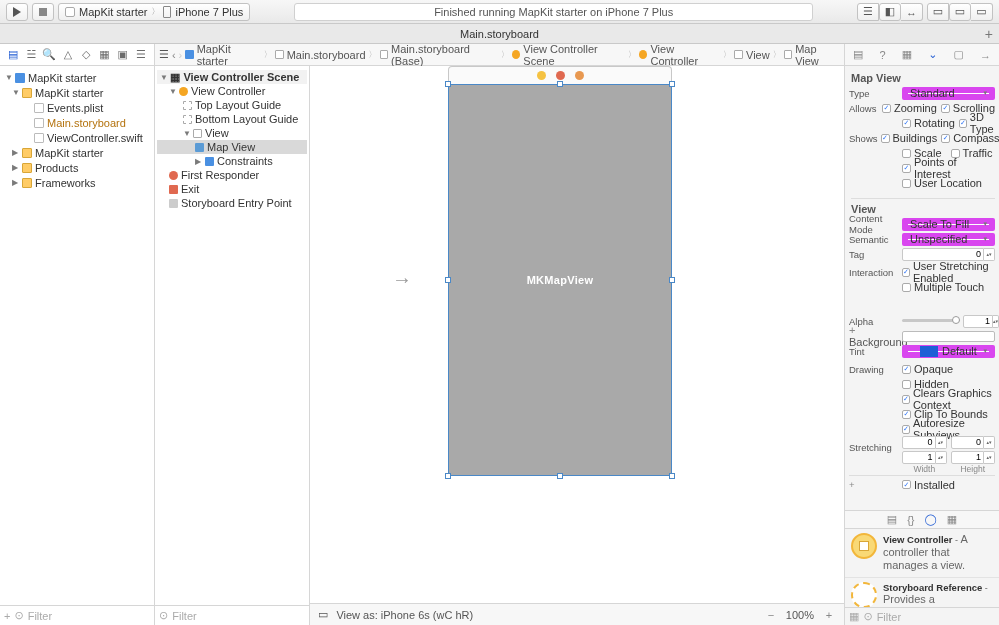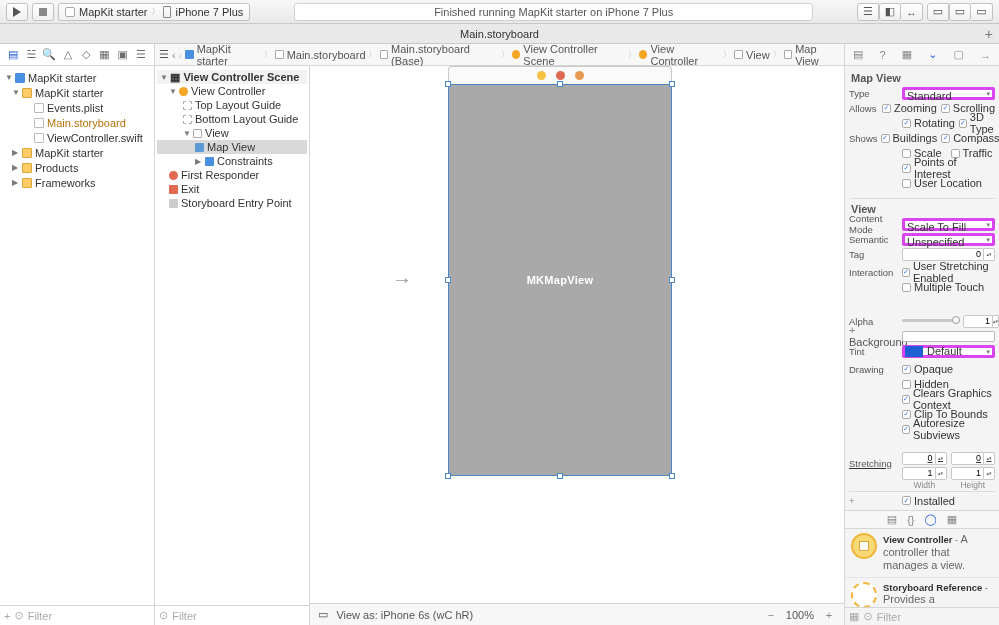--- a/index.html
+++ b/index.html
@@ -96,21 +96,21 @@
 
 .inspector { width:155px; background:#f4f4f4; border-left:1px solid #d6d6d6; display:flex; flex-direction:column; font-size:10px; color:#333; }
 .insp-icons { height:22px; border-bottom:1px solid #d6d6d6; display:flex; align-items:center; justify-content:space-around; background:#f7f7f7; }
 .insp-icons span { color:#888; }
 .insp-icons .active { color:#2861d4; }
 .insp-body { flex:1; overflow-y:auto; padding:2px 4px 6px 4px; }
 .sect-title { font-weight:600; color:#555; margin:4px 0 2px 2px; }
 .prop-row { display:flex; align-items:center; height:14px; gap:3px; margin-bottom:1px; }
 .prop-label { width:50px; color:#555; font-size:9.5px; }
 .prop-val { flex:1; }
-.prop-select { width:100%; height:13px; background:#fff; border:3px solid #d946ef; border-radius:2px; font-size:9.5px; padding:0 2px; display:flex; justify-content:space-between; }
+.prop-select { width:100%; height:13px; background:#fff; border:6px solid #d946ef; border-radius:2px; font-size:9.5px; padding:0 2px; display:flex; align-items:center; justify-content:space-between; }
 .prop-select .dd { font-size:7px; color:#777; }
 .chk-row { display:flex; align-items:center; gap:3px; height:13px; font-size:9.5px; }
 .chk { width:9px; height:9px; border:1px solid #aaa; border-radius:2px; background:#fff; display:flex; align-items:center; justify-content:center; font-size:7px; color:#3478f6; }
 .chk.on::before { content:"✓"; }
 .two-col { display:flex; gap:4px; }
 .two-col > div { flex:1; }
 .num-field { display:flex; height:13px; }
 .num-field input { flex:1; width:30px; border:1px solid #c8c8c8; border-radius:2px 0 0 2px; font-size:9px; text-align:right; padding-right:2px; }
 .num-field .stepper { width:11px; border:1px solid #c8c8c8; border-left:none; border-radius:0 2px 2px 0; background:#fff; display:flex; flex-direction:column; font-size:5px; color:#666; align-items:center; justify-content:center; line-height:5px; }
 .sub-lbl { font-size:8.5px; color:#888; text-align:center; }
@@ -518,21 +518,21 @@
       </div>
       <div class="prop-row">
         <div class="prop-label"><span style="color:#888">+ </span><span>Background</span></div>
         <div class="prop-val">
             <div class="color-swatch white"></div>
           </div>
       </div>
       <div class="prop-row">
         <div class="prop-label">Tint</div>
         <div class="prop-val">
-            <div class="prop-select" style="padding-left:0;">
+            <div class="prop-select" style="padding-left:12px;">
               <span style="display:flex;align-items:center;gap:2px;width:100%">
                 <span style="width:18px;height:11px;background:#1e5fd6;display:inline-block;margin-right:2px;"></span>
                 <span>Default</span>
               </span>
               <span class="dd">▾</span>
             </div>
           </div>
       </div>
       <div class="prop-row" style="margin-top:4px;">
         <div class="prop-label">Drawing</div>
@@ -572,21 +572,21 @@
         </div>
       <div class="prop-row">
           <div class="prop-label"></div>
           <div class="prop-val">
             <div class="chk-row">
               <span class="chk on"></span>
               <span>Autoresize Subviews</span>
             </div>
           </div>
         </div>
-      <div class="prop-row" style="margin-top:20px;text-decoration:underline;">
+      <div class="prop-row" style="margin-top:4px;">
         <div class="prop-label">Stretching</div>
         <div class="prop-val two-col">
           <div>
               <div class="num-field">
                 <input value="0" style="">
                 <span class="stepper">▴▾</span>
               </div>
               <div class="sub-lbl">X</div>
             </div>
           <div>

